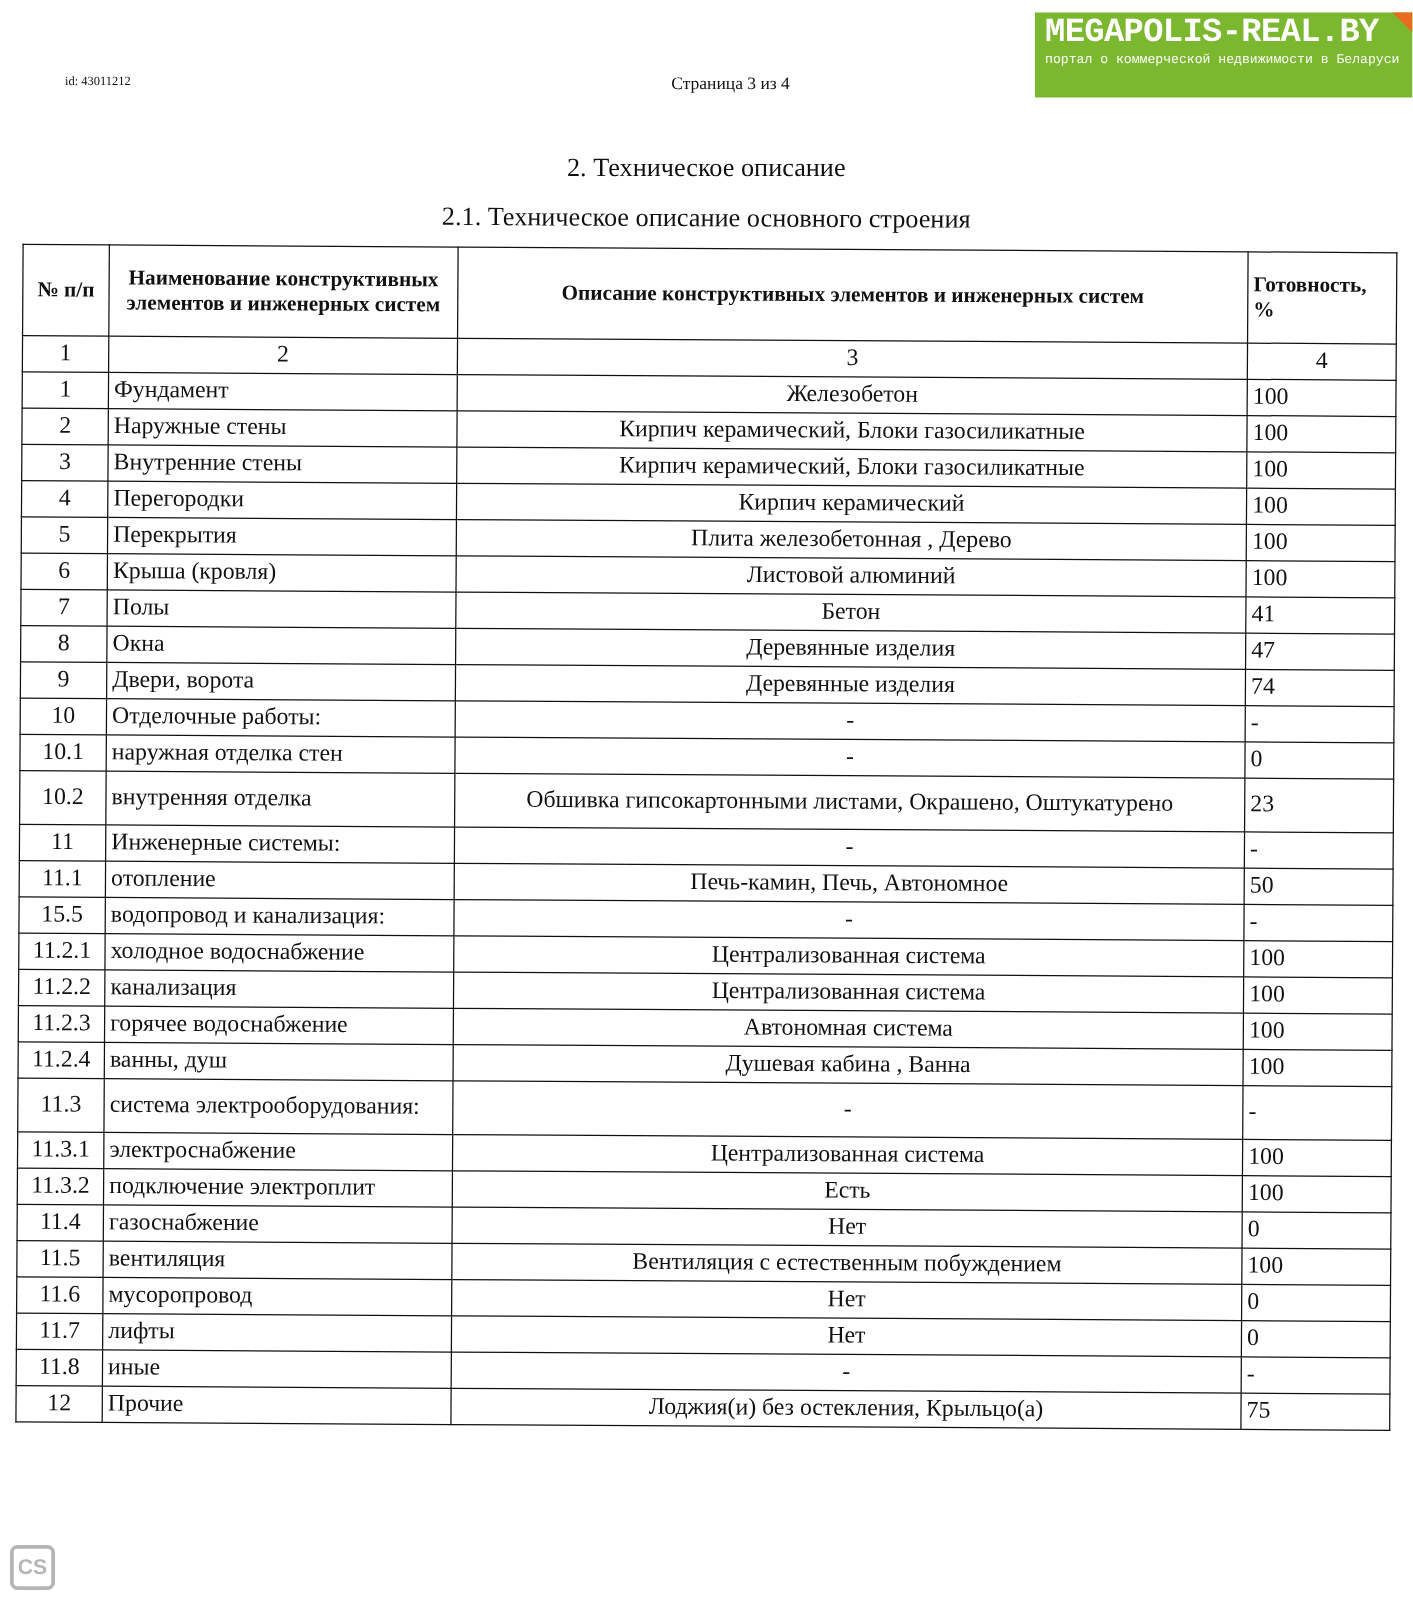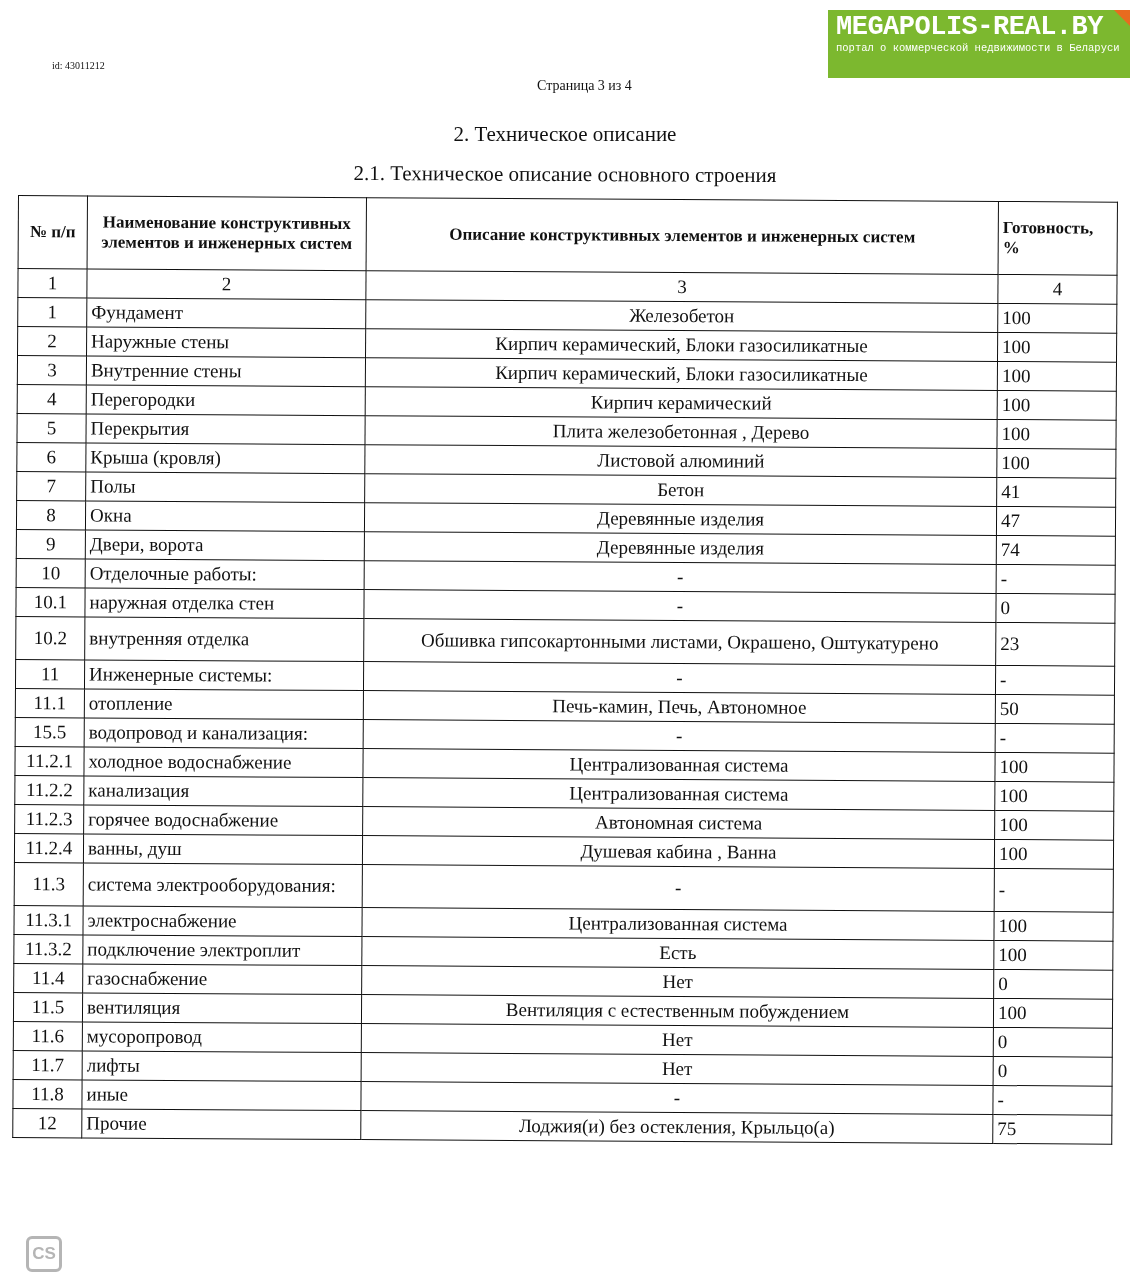--- a/index.html
+++ b/index.html
@@ -2,21 +2,21 @@
 <html><head>
 <meta charset="utf-8">
 <style>
   html, body { margin: 0; padding: 0; }
   body {
     width: 1130px; height: 1280px; background: #ffffff; position: relative;
     font-family: "Liberation Serif", "DejaVu Serif", serif; color: #111;
     overflow: hidden;
   }
   .doc-id { position: absolute; left: 52px; top: 60px; font-size: 10px; }
-  .page-num { position: absolute; left: 537px; top: 60px; font-size: 14px; margin-top: 18px; }
+  .page-num { position: absolute; left: 537px; top: 60px; font-size: 14px; }
   .brand {
     position: absolute; left: 818px; top: 10px; width: 302px; height: 68px;
     background: #7cb82f; color: #fff; font-family: Liberation Mono, monospace;
     box-sizing: border-box; padding: 2px 8px; margin-left: 10px;
   }
   .brand::after {
     content: ""; position: absolute; right: 0; top: 0;
     border-top: 16px solid #e86b1f; border-left: 16px solid transparent;
   }
   .brand .b-title { font-size: 27px; font-weight: bold; letter-spacing: -0.5px; line-height: 30px; display:block; }
@@ -29,21 +29,21 @@
   }
   td, th { border: 1.6px solid #111; padding: 0 4px; line-height: 22px; height: 28px; }
   th { font-weight: bold; font-size: 17px; line-height: 20px; height: 72px; }
   .c1 { width: 60px; text-align: center; }
   .c2 { width: 270px; text-align: left; }
   .c3 { text-align: center; }
   .c4 { width: 110px; text-align: left; }
   .tall td { height: 42px; }
   .num-row td { text-align: center; }
   .scanner {
-    position: absolute; left: 26px; top: 1236px; font-family: "Liberation Sans", sans-serif;
+    position: absolute; left: 8px; top: 1236px; font-family: "Liberation Sans", sans-serif;
     color: #a8a8a8; font-size: 20px; display: flex; align-items: flex-end; gap: 12px;
   }
   .cs-logo {
     width: 36px; height: 36px; border: 3px solid #b5b5b5; border-radius: 6px; box-sizing: border-box;
     color: #b5b5b5; font-weight: bold; font-size: 17px; display:flex; align-items:center; justify-content:center;
   }
 </style>
 </head>
 <body>
 

